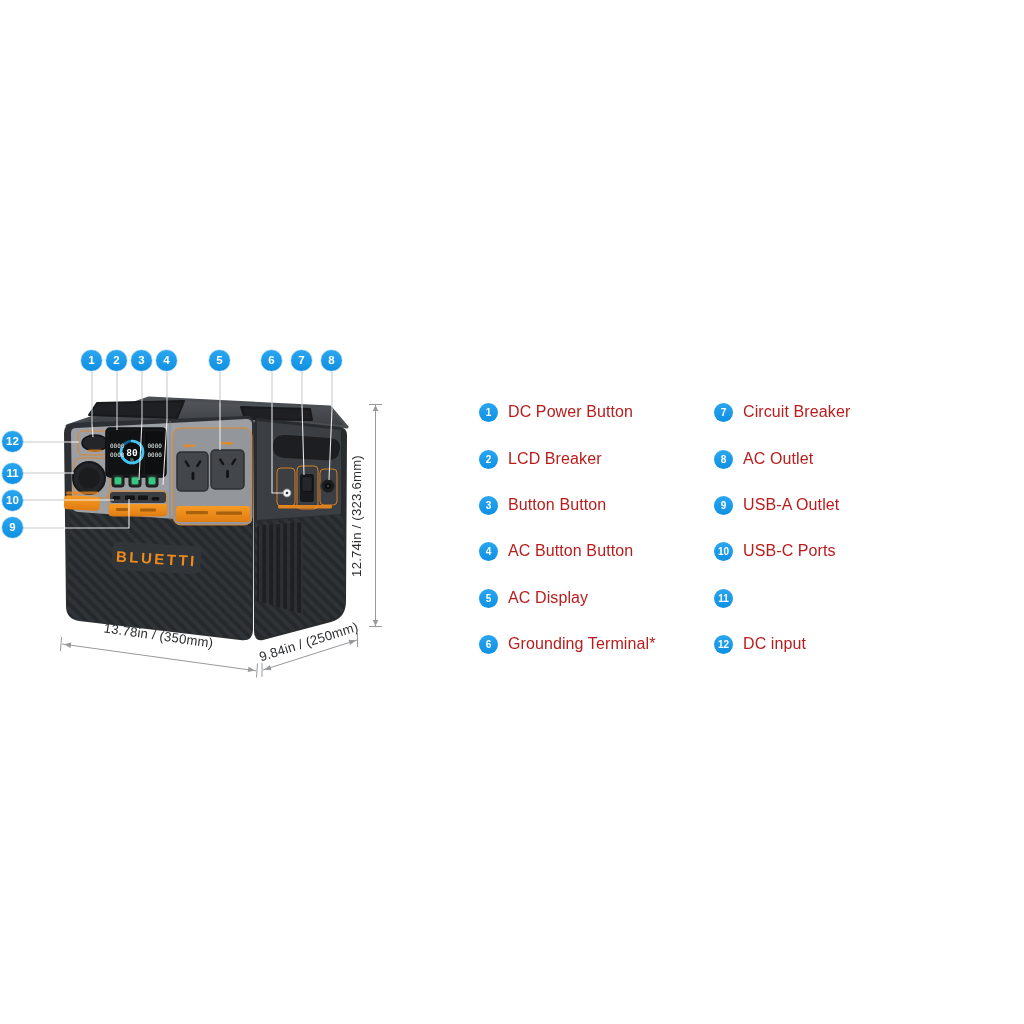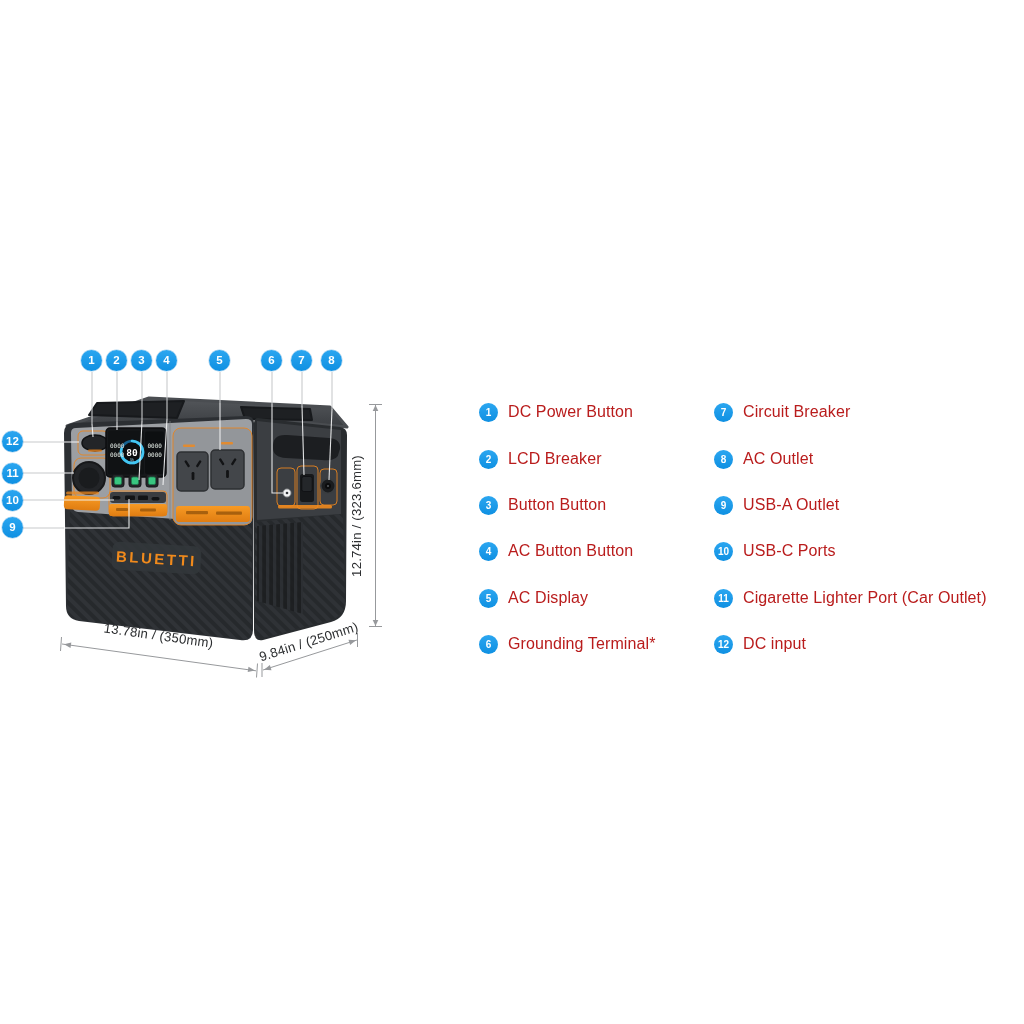--- a/index.html
+++ b/index.html
@@ -284,20 +284,19 @@
   <div class="lg-row colR r2">
     <span class="lg-circle">9</span>
     <span class="lg-label">USB-A Outlet</span>
   </div>
   <div class="lg-row colR r3">
     <span class="lg-circle">10</span>
     <span class="lg-label">USB-C Ports</span>
   </div>
   <div class="lg-row colR r4">
     <span class="lg-circle">11</span>
-    <span class="lg-label">Cigarette Lighter Port (Car Outlet)</span>
   </div>
   <div class="lg-row colR r5">
     <span class="lg-circle">12</span>
     <span class="lg-label">DC input</span>
   </div>
 
 </div>
 
 </body></html>

